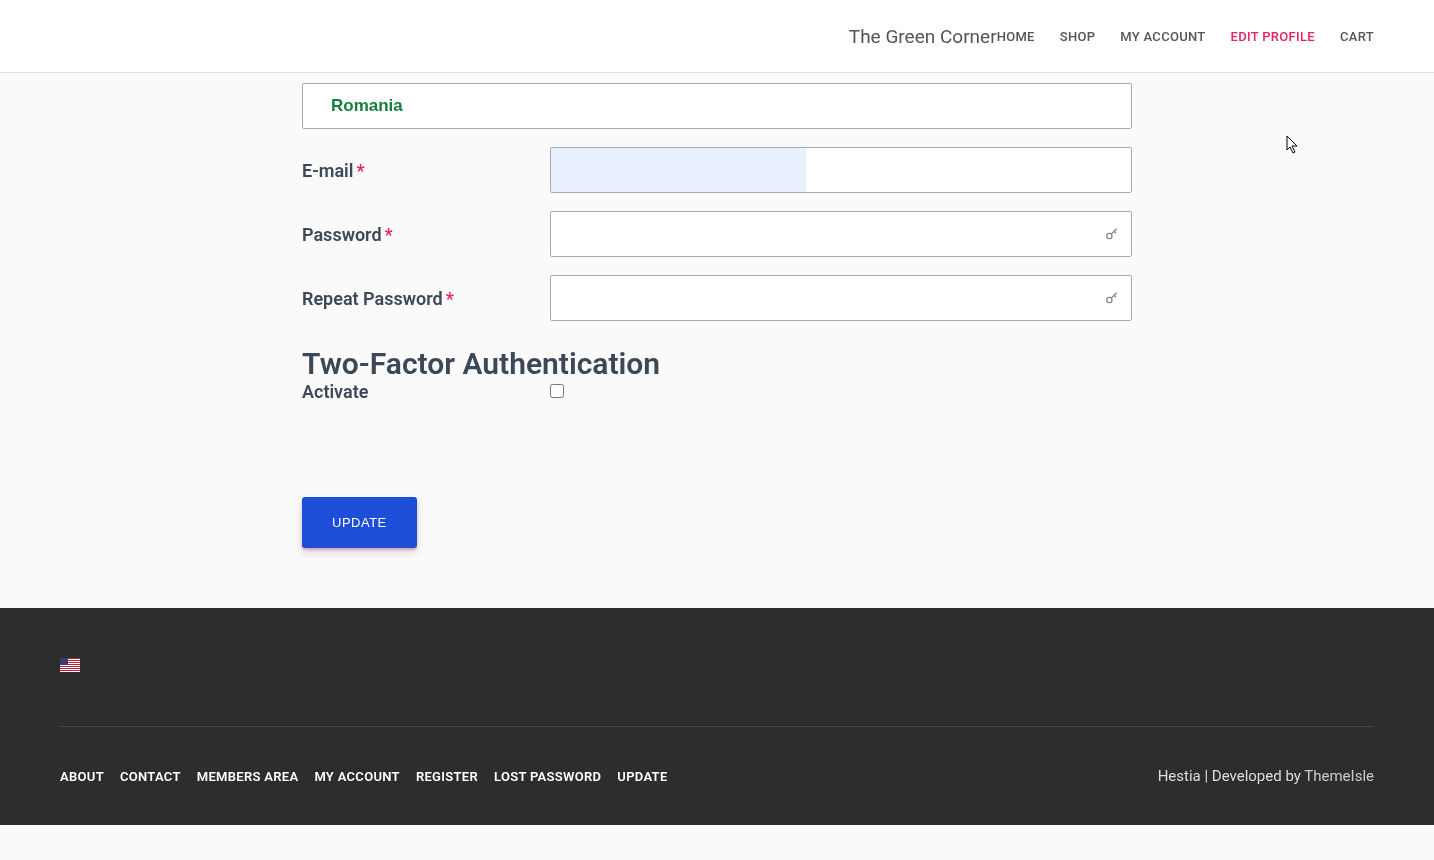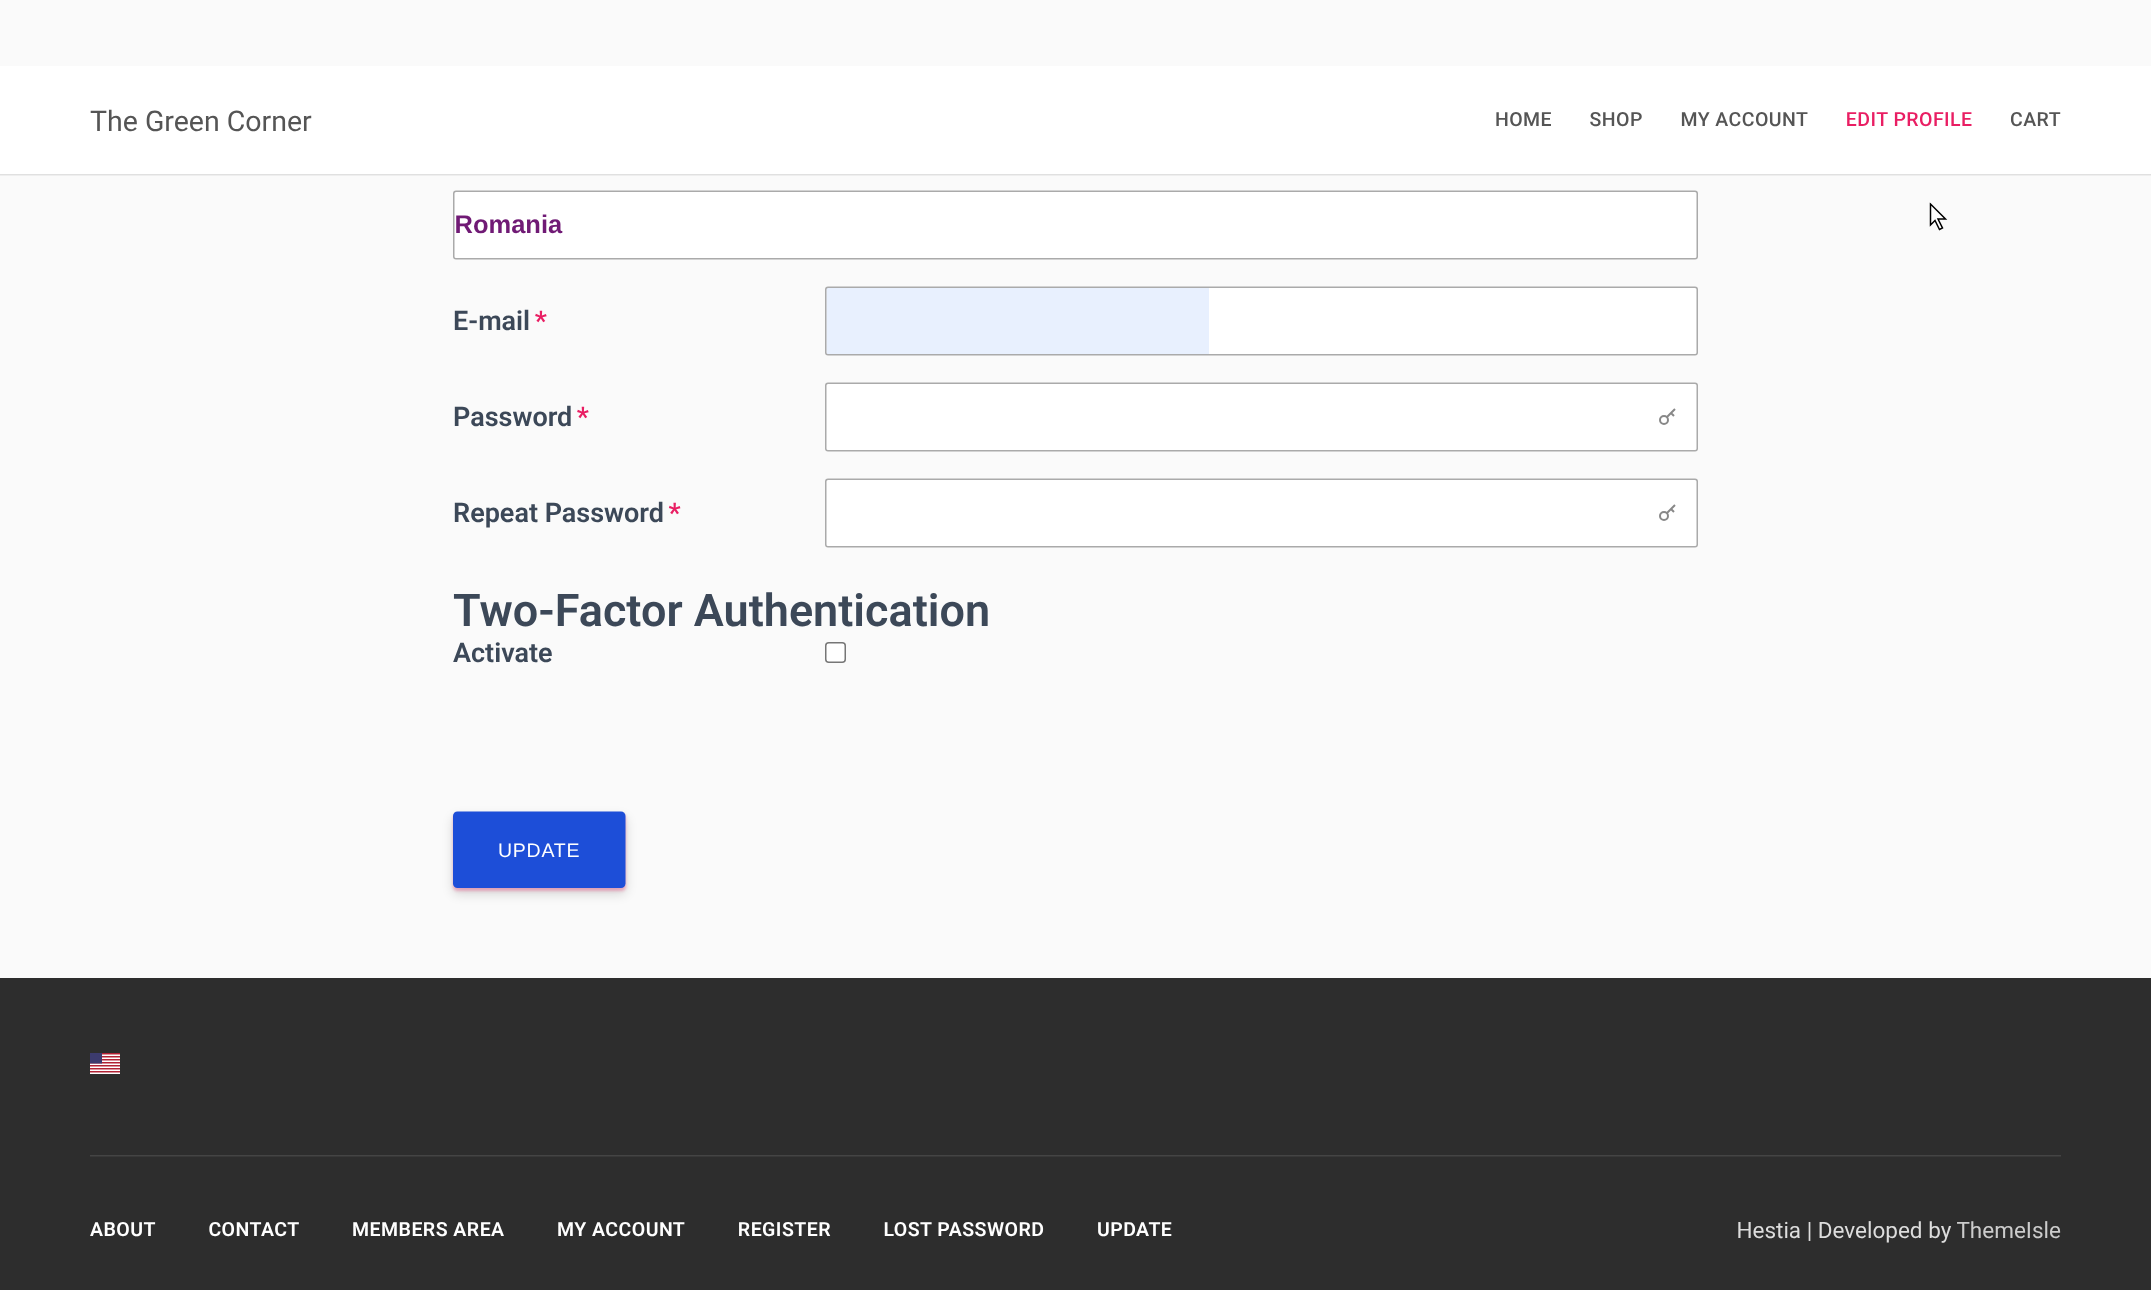--- a/index.html
+++ b/index.html
@@ -12,22 +12,21 @@
       background: #fafafa;
       color: #3c4858;
     }
     .header {
       background: #fff;
       border-bottom: 1px solid #e0e0e0;
       padding: 0 60px;
       height: 73px;
       display: flex;
       align-items: center;
-      justify-content: space-between;
-      margin-top: 44px;
+      justify-content: flex-end;
     }
     .site-title {
       font-size: 19px;
       font-weight: 400;
       color: #555;
     }
     .nav-menu {
       display: flex;
       gap: 25px;
     }
@@ -59,24 +58,24 @@
       color: #3c4858;
       flex-shrink: 0;
     }
     .required-star {
       color: #e91e63;
       margin-left: 3px;
     }
     .form-input {
       flex: 1;
       height: 46px;
-      padding: 10px 0;
+      padding: 10px 28px;
       font-size: 17px;
       font-weight: 600;
-      color: #701a75;
+      color: #15803d;
       border: 1px solid #aaa;
       border-radius: 2px;
       background: #fff;
     }
     .form-input.email-input {
       background: linear-gradient(90deg, #e8f0fe 0%, #e8f0fe 44%, #fff 44%);
       font-weight: 400;
     }
     .form-input.password-input {
       font-weight: 400;
@@ -152,21 +151,21 @@
       border-top: 1px solid #444;
       margin-bottom: 40px;
     }
     .footer-bottom {
       display: flex;
       justify-content: space-between;
       align-items: center;
     }
     .footer-links {
       display: flex;
-      gap: 35px;
+      gap: 16px;
     }
     .footer-link {
       font-size: 13px;
       font-weight: 600;
       color: #fff;
       text-decoration: none;
       cursor: pointer;
       letter-spacing: 0.3px;
     }
     .footer-credit {

